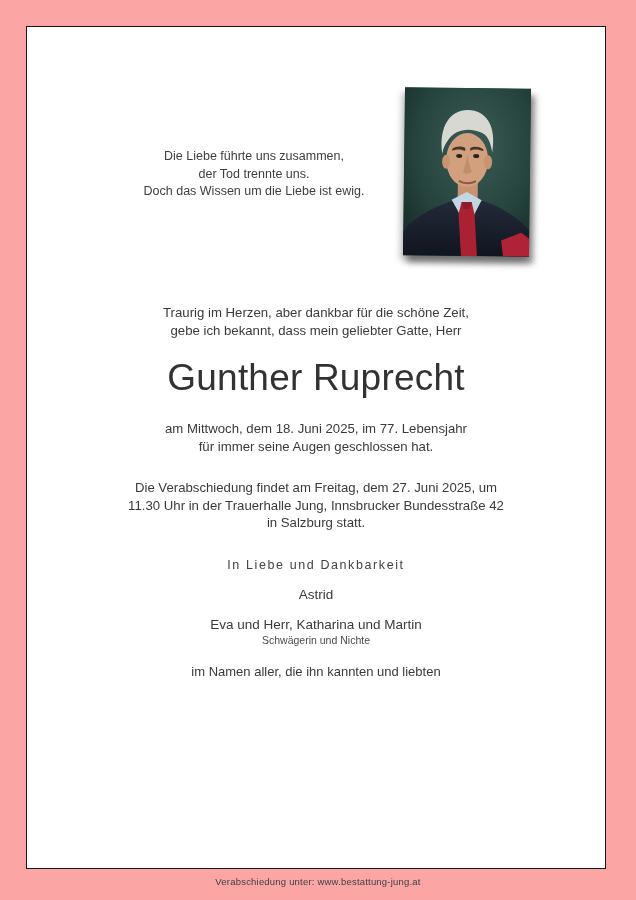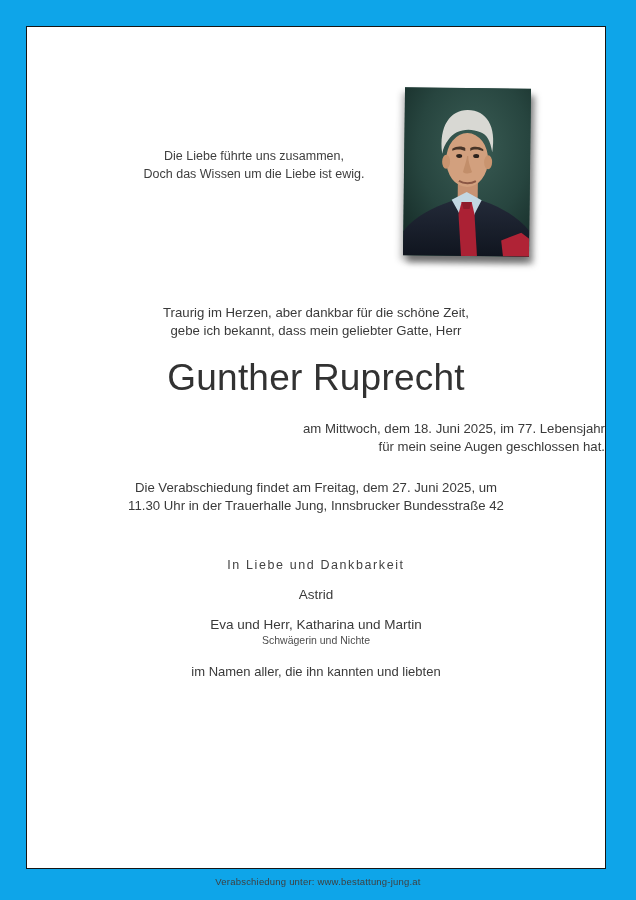--- a/index.html
+++ b/index.html
@@ -1,34 +1,34 @@
 <!DOCTYPE html>
 <html><head>
 <meta charset="utf-8">
 <style>
   html,body{margin:0;padding:0;background:#ffffff;}
   .page{
-    position:relative;width:636px;height:900px;background:#0ea5e9;
+    position:relative;width:636px;height:900px;background:#fca5a5;
     font-family:"Liberation Sans",sans-serif;color:#3a3a3a;overflow:hidden;
   }
   .card{
     position:absolute;left:26px;top:26px;width:580px;height:843px;
     background:#ffffff;border:1px solid #161616;box-sizing:border-box;
   }
   .txt{position:absolute;left:0;width:100%;text-align:center;}
   .poem{
     position:absolute;left:77px;top:121px;width:300px;text-align:center;
     font-size:12.5px;line-height:17.5px;color:#3e3e3e;
   }
   .intro{top:277px;font-size:13.2px;line-height:17.5px;}
   .name{
     top:330px;font-size:37px;line-height:42px;font-weight:400;
     color:#323232;letter-spacing:0.2px;
   }
-  .death{top:393px;font-size:13.2px;line-height:17.5px;text-align:right;}
+  .death{top:393px;font-size:13.2px;line-height:17.5px;}
   .farewell{top:452px;font-size:13.2px;line-height:17.5px;}
   .closing{top:531px;font-size:12.5px;letter-spacing:1.6px;color:#424242;}
   .astrid{top:560px;font-size:13.5px;}
   .family{top:590px;font-size:13.5px;}
   .relation{top:607px;font-size:10.5px;color:#4c4c4c;}
   .in-namen{top:637px;font-size:13px;}
   .footer{
     position:absolute;left:0;top:876px;width:100%;text-align:center;
     font-size:9.5px;color:#3f3f3f;letter-spacing:0.2px;
   }
@@ -75,38 +75,40 @@
         <path d="M0,168 L0,144 C12,128 30,120 46,114 L60,109 L80,113 C98,119 114,128 126,142 L126,168 Z" fill="url(#suit)"></path>
         <path d="M48,112 L63,104 L78,112 L72,124 L63,146 L55,124 Z" fill="#c3d7e2"></path>
         <path d="M58,114 L68,114 L71,126 L74,168 L58,168 L55,126 Z" fill="#ab2134"></path>
         <path d="M58,114 L68,114 L66,121 L60,121 Z" fill="#8e1b2b"></path>
         <path d="M98,152 L118,144 L126,150 L126,168 L100,168 Z" fill="#b02336"></path>
       </svg>
     </div>
 
     <div class="poem">
       <div>Die Liebe führte uns zusammen,</div>
+      <div>der Tod trennte uns.</div>
       <div>Doch das Wissen um die Liebe ist ewig.</div>
     </div>
 
     <div class="txt intro">
       <div>Traurig im Herzen, aber dankbar für die schöne Zeit,</div>
       <div>gebe ich bekannt, dass mein geliebter Gatte, Herr</div>
     </div>
 
     <div class="txt name">Gunther Ruprecht</div>
 
     <div class="txt death">
       <div>am Mittwoch, dem 18. Juni 2025, im 77. Lebensjahr</div>
-      <div>für mein seine Augen geschlossen hat.</div>
+      <div>für immer seine Augen geschlossen hat.</div>
     </div>
 
     <div class="txt farewell">
       <div>Die Verabschiedung findet am Freitag, dem 27. Juni 2025, um</div>
       <div>11.30 Uhr in der Trauerhalle Jung, Innsbrucker Bundesstraße 42</div>
+      <div>in Salzburg statt.</div>
     </div>
 
     <div class="txt closing">In Liebe und Dankbarkeit</div>
 
     <div class="txt astrid">Astrid</div>
 
     <div class="txt family">Eva und Herr, Katharina und Martin</div>
 
     <div class="txt in-namen">im Namen aller, die ihn kannten und liebten</div>
 

